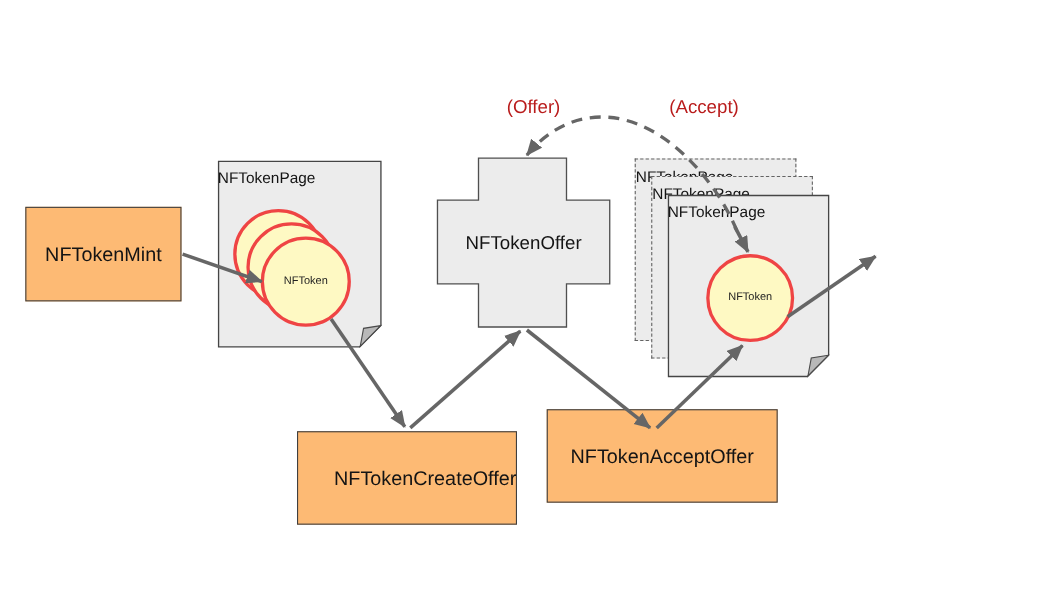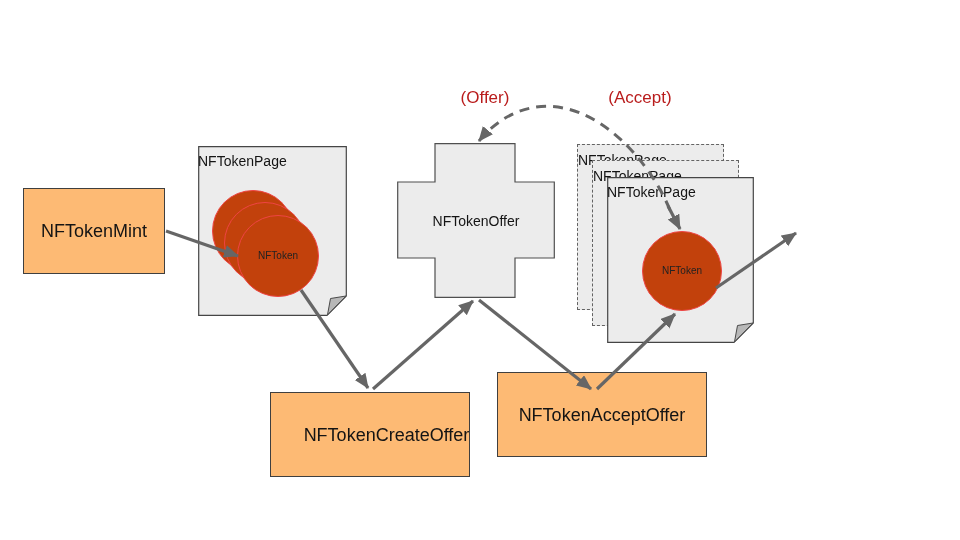--- a/index.html
+++ b/index.html
@@ -15,29 +15,29 @@
   .page{position:absolute;}
   .page > svg{position:absolute;left:0;top:0;overflow:visible;}
   .page-title{
     position:absolute;left:0;right:0;top:8px;
     font-size:14px;line-height:1.1;white-space:nowrap;
   }
   .dashed-page{
     position:absolute;background:#ececec;border:1px dashed #636363;box-sizing:border-box;
   }
   .token-circle{
-    position:absolute;background:#c2410c;border:1px solid #ef4444;border-radius:50%;
+    position:absolute;background:#fef9c3;border:3px solid #ef4444;border-radius:50%;
     box-sizing:border-box;display:flex;align-items:center;justify-content:center;
   }
   .token-label{font-size:10px;line-height:1;color:#222;}
   .cross-node{position:absolute;}
   .cross-node > svg{position:absolute;left:0;top:0;overflow:visible;}
   .cross-label{
     position:absolute;left:0;right:0;top:0;bottom:0;
-    display:flex;align-items:center;justify-content:center;font-size:14px;white-space:nowrap;
+    display:flex;align-items:center;justify-content:center;font-size:17px;white-space:nowrap;
   }
   .annot{
     position:absolute;width:110px;text-align:center;font-size:17px;color:#b91c1c;white-space:nowrap;
   }
   .arrow-layer{position:absolute;left:0;top:0;z-index:20;pointer-events:none;}
   .z1{z-index:1}.z2{z-index:2}.z3{z-index:3}
 </style>
 </head>
 <body>
 

